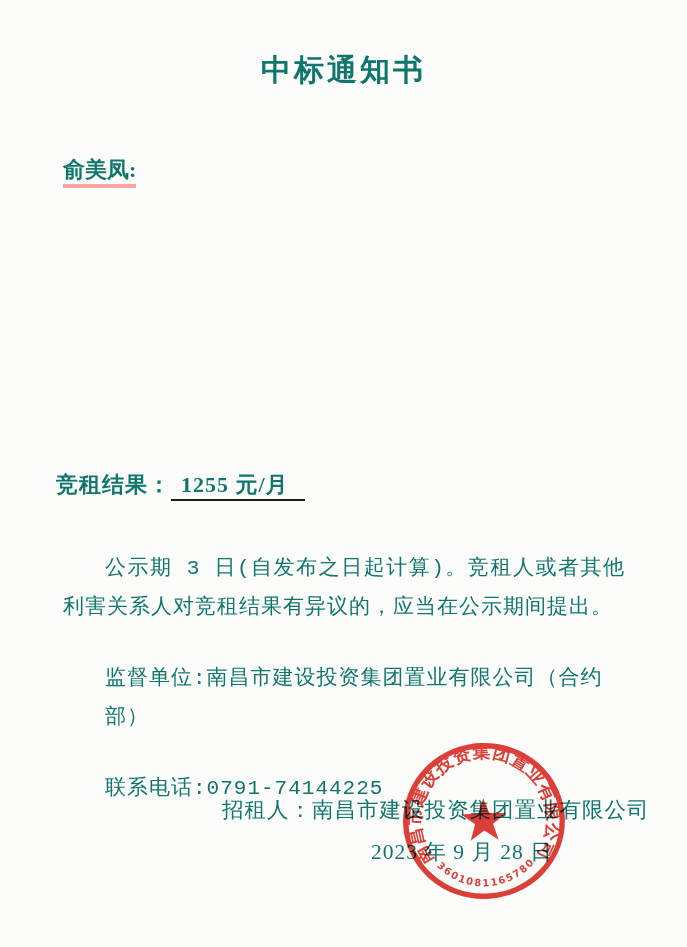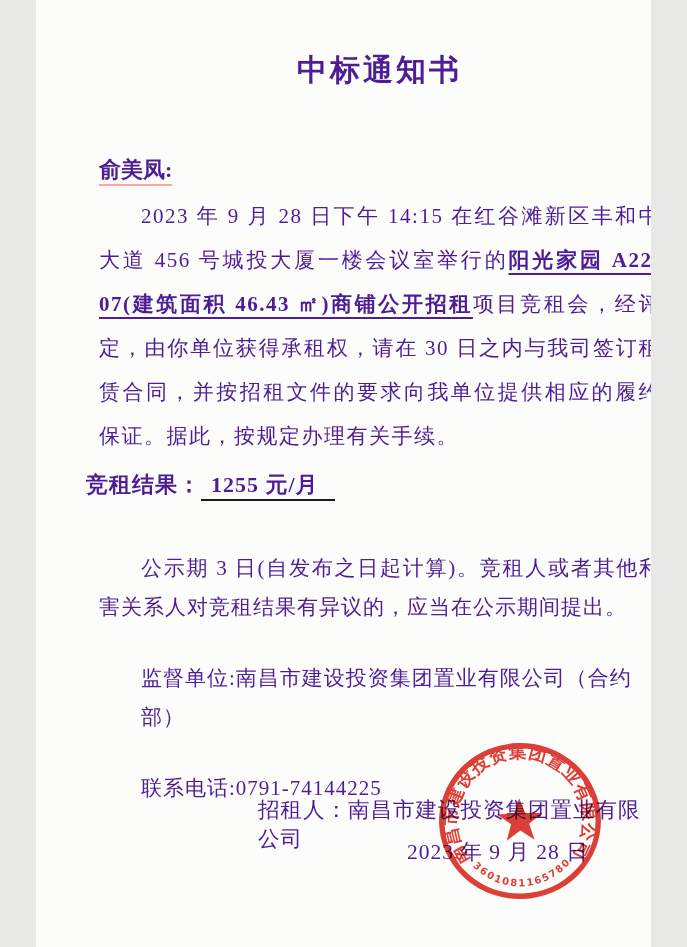--- a/index.html
+++ b/index.html
@@ -1,58 +1,58 @@
 <!DOCTYPE html>
 <html><head>
 <meta charset="utf-8">
 <style>
   html,body{margin:0;padding:0;background:#e8e8e6;}
   .page{
     position:relative;
-    width:615px;height:947px;
+    width:687px;height:947px;
     margin:0 auto;
     background:#fcfcfa;
     overflow:hidden;
     font-family:"Liberation Serif","DejaVu Serif",serif;
-    color:#4c1d95;
+    color:#0f766e;
   }
   .title{
     position:absolute;top:50px;left:0;width:687px;
     text-align:center;
     font-size:30px;font-weight:bold;
     letter-spacing:3px;
   }
   .salutation{
     position:absolute;top:155px;left:63px;
     font-size:22px;font-weight:bold;
   }
-  .salutation .ul{border-bottom:2px solid #fca5a5;padding-bottom:2px;}
+  .salutation .ul{border-bottom:4px solid #fca5a5;padding-bottom:2px;}
   .para1{
     position:absolute;top:194px;left:63px;width:562px;
     font-size:21px;line-height:44px;
     text-align:justify;text-justify:inter-character;
     text-indent:2em;letter-spacing:1.5px;
   }
   .hl{
     font-weight:bold;
     text-decoration:underline;
     text-decoration-thickness:2px;
     text-underline-offset:6px;
   }
   .result{
-    position:absolute;top:470px;left:50px;
+    position:absolute;top:470px;left:56px;
     font-size:22px;font-weight:bold;letter-spacing:1px;
   }
   .result-value{
     border-bottom:2px solid #1b1b1b;
     padding:0 16px 2px 10px;
   }
   .notice-block{
     position:absolute;top:549px;left:63px;width:562px;
-    font-size:21px;line-height:39px;letter-spacing:1px;
+    font-size:21px;line-height:39px;letter-spacing:1px;font-family:Liberation Mono, monospace;
   }
   .para2{
     text-align:justify;text-justify:inter-character;
     text-indent:2em;margin:0;
   }
   .plain-line{padding-left:2em;margin-top:32px;}
   .lessor{
     position:absolute;top:795px;left:222px;
     font-size:21.5px;letter-spacing:1px;
   }
@@ -70,21 +70,20 @@
 </style>
 </head>
 <body>
 
 <div class="page">
 
   <div class="title">中标通知书</div>
 
   <div class="salutation"><span class="ul">俞美凤:</span></div>
 
-  <div class="para1"><span>2023 年 9 月 28 日下午 14:15 在红谷滩新区丰和中大道 456 号城投大厦一楼会议室举行的</span><span class="hl">阳光家园 A22-07(建筑面积 46.43 ㎡)商铺公开招租</span><span>项目竞租会，经评定，由你单位获得承租权，请在 30 日之内与我司签订租赁合同，并按招租文件的要求向我单位提供相应的履约保证。据此，按规定办理有关手续。</span></div>
 
   <div class="result"><span>竞租结果：</span><span class="result-value">1255 元/月</span></div>
 
   <div class="notice-block">
     <p class="para2">公示期 3 日(自发布之日起计算)。竞租人或者其他利害关系人对竞租结果有异议的，应当在公示期间提出。</p>
     <div class="plain-line">监督单位:南昌市建设投资集团置业有限公司（合约部）</div>
     <div class="plain-line">联系电话:0791-74144225</div>
   </div>
 
   <div class="lessor">招租人：南昌市建设投资集团置业有限公司</div>

